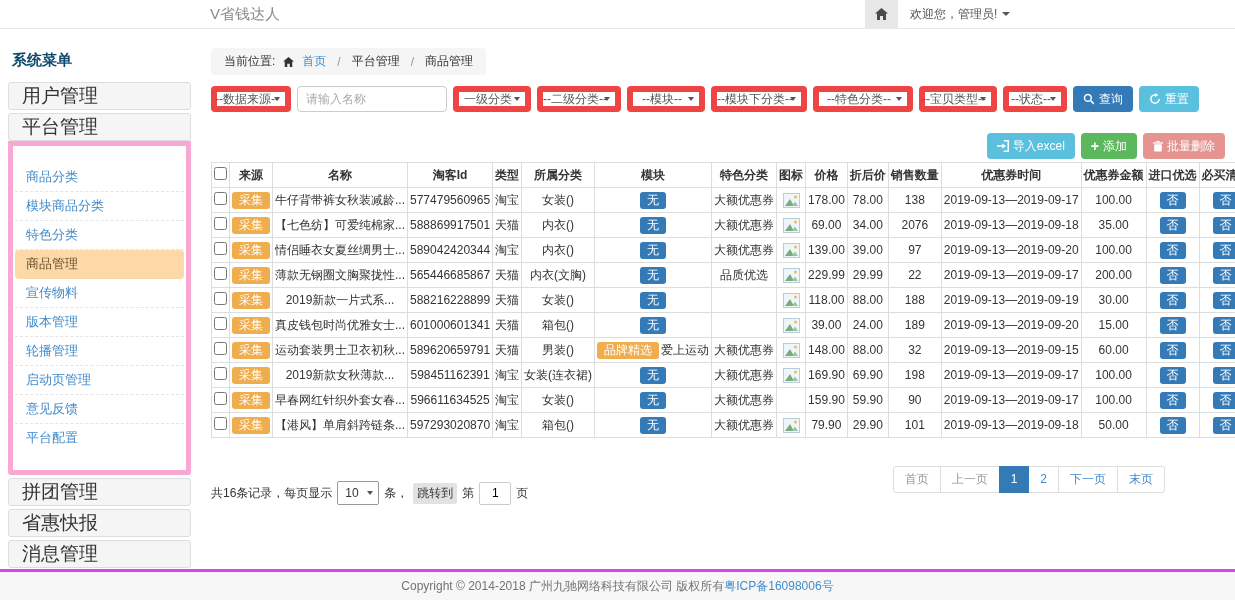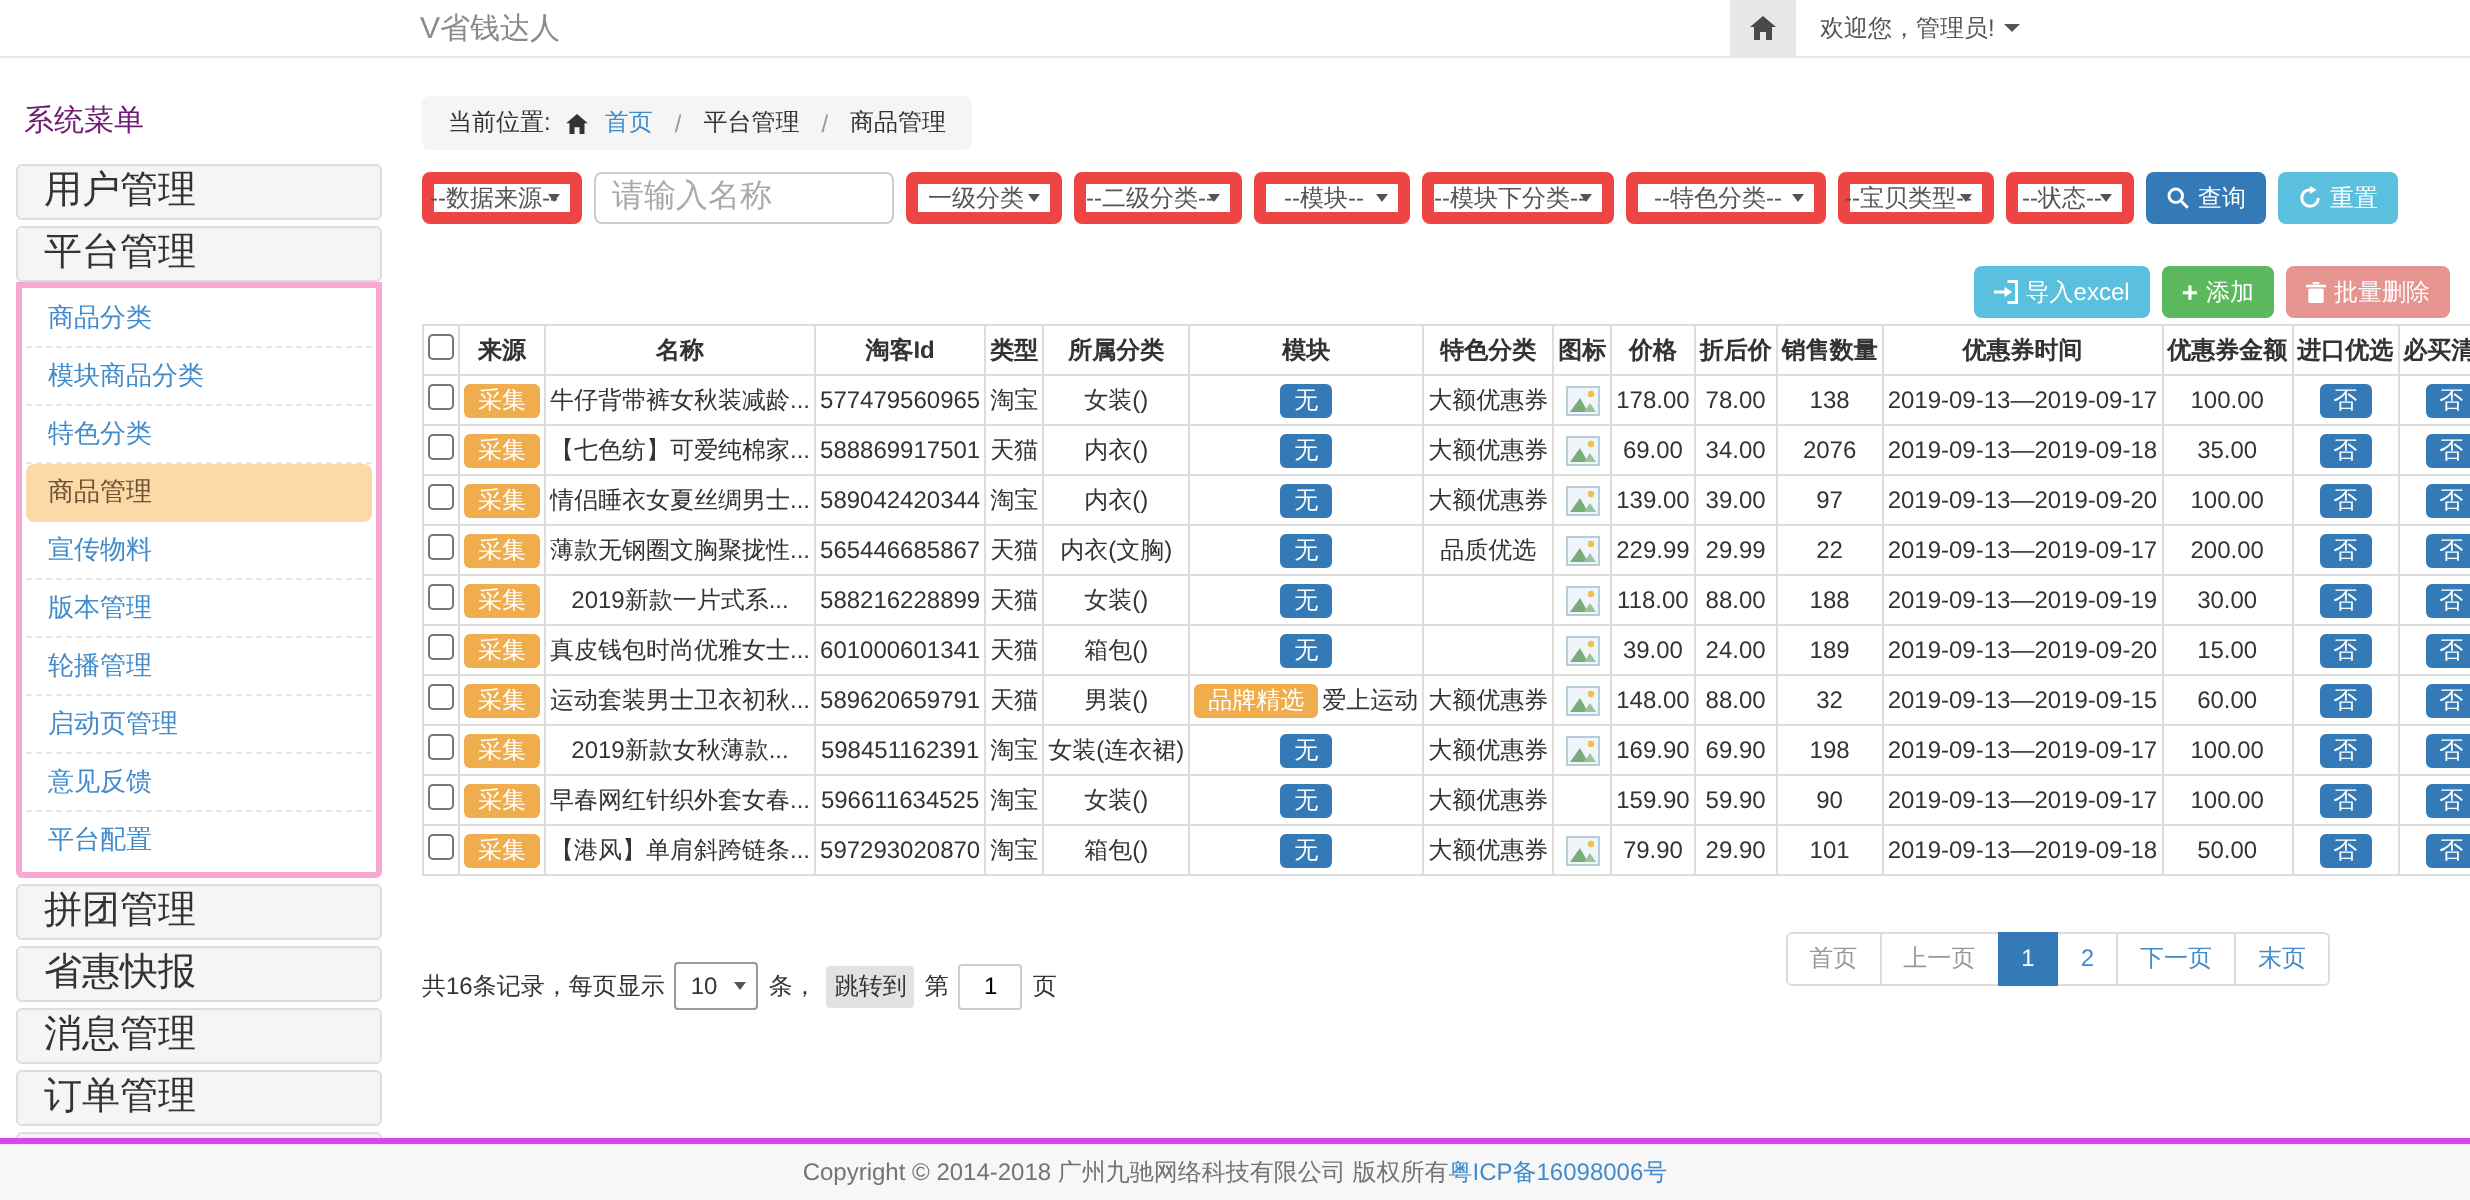--- a/index.html
+++ b/index.html
@@ -12,37 +12,37 @@
   .topbar { height:29px; background:#fff; border-bottom:1px solid #e7e7e7; position:relative; display:flex; align-items:center; }
   .brand { margin-left:210px; color:#8a8a8a; font-size:15px; cursor:pointer; }
   .topbar-right { position:absolute; left:865px; top:0; height:100%; display:flex; align-items:center; }
   .home-box { width:33px; height:100%; background:#e7e7e7; display:flex; align-items:center; justify-content:center; cursor:pointer; }
   .welcome { margin-left:12px; font-size:12px; color:#555; display:flex; align-items:center; gap:5px; cursor:pointer; }
   .caret { width:0; height:0; border-left:4px solid transparent; border-right:4px solid transparent; border-top:4px solid #555; }
   
   .layout { display:flex; padding-top:19px; height:545px; overflow:hidden; }
   
   .sidebar { width:183px; margin-left:8px; flex:none; }
-  .sidebar-title { color:#701a75; font-weight:normal; font-size:15px; padding:3px 2px 12px 4px; }
+  .sidebar-title { color:#0c4a6e; font-weight:bold; font-size:15px; padding:3px 2px 12px 4px; }
   .menu-section { background:#f5f5f5; border:1px solid #ddd; border-radius:3px; height:28px; line-height:26px; padding-left:13px; font-size:19px; color:#333; margin-bottom:3px; cursor:pointer; }
-  .menu-subwrap { border:3px solid #f9a8d4; border-radius:0 0 3px 3px; margin:-3px 0 3px; background:#fff; padding:1px 2px; }
+  .menu-subwrap { border:5px solid #f9a8d4; border-radius:0 0 3px 3px; margin:-3px 0 3px; background:#fff; padding:17px 2px; }
   .menu-sub { height:29px; line-height:28px; padding-left:11px; font-size:13px; color:#428bca; border-bottom:1px dashed #e5e5e5; cursor:pointer; }
   .menu-sub:last-child { border-bottom:none; }
   .menu-sub.active { background:#fcd9a6; border-radius:4px; color:#6b5233; border-bottom-color:transparent; }
   
   .content { flex:1; margin:0 10px 0 20px; min-width:0; }
   .breadcrumb { display:inline-flex; align-items:center; gap:8px; background:#f5f5f5; border-radius:4px; padding:5px 13px; font-size:12px; color:#333; }
   .breadcrumb a { color:#428bca; text-decoration:none; cursor:pointer; }
   .bc-sep { color:#999; margin:0 3px; }
   
   .filters { display:flex; align-items:center; gap:6px; margin-top:11px; }
   #filter-controls { display:flex; align-items:center; gap:6px; }
   .fctl { height:26px; border:6px solid #ef4444; border-radius:4px; background:#fff; font-size:12px; color:#555; position:relative; display:flex; align-items:center; justify-content:center; padding:0 14px 0 6px; cursor:pointer; white-space:nowrap; }
   .sel-caret { width:0; height:0; border-left:3.5px solid transparent; border-right:3.5px solid transparent; border-top:4px solid #555; position:absolute; right:5px; top:50%; margin-top:-2px; }
-  .name-input { height:26px; border:1px solid #ccc; border-radius:4px; font-size:16px; padding:0 8px; color:#0f766e; }
+  .name-input { height:26px; border:1px solid #ccc; border-radius:4px; font-size:12px; padding:0 8px; color:#0f766e; }
   .name-input::placeholder { color:#aaa; }
   .btn { height:26px; border:none; border-radius:4px; color:#fff; font-size:12px; padding:0 10px; display:inline-flex; align-items:center; gap:4px; cursor:pointer; font-family:inherit; }
   .btn-primary { background:#337ab7; }
   .btn-info { background:#5bc0de; }
   .btn-success { background:#5cb85c; }
   .btn-danger-light { background:#e59490; }
   .plus-glyph { font-size:14px; font-weight:bold; line-height:1; }
   
   .toolbar { display:flex; justify-content:flex-end; gap:6px; margin:21px 0 3px; }
   

